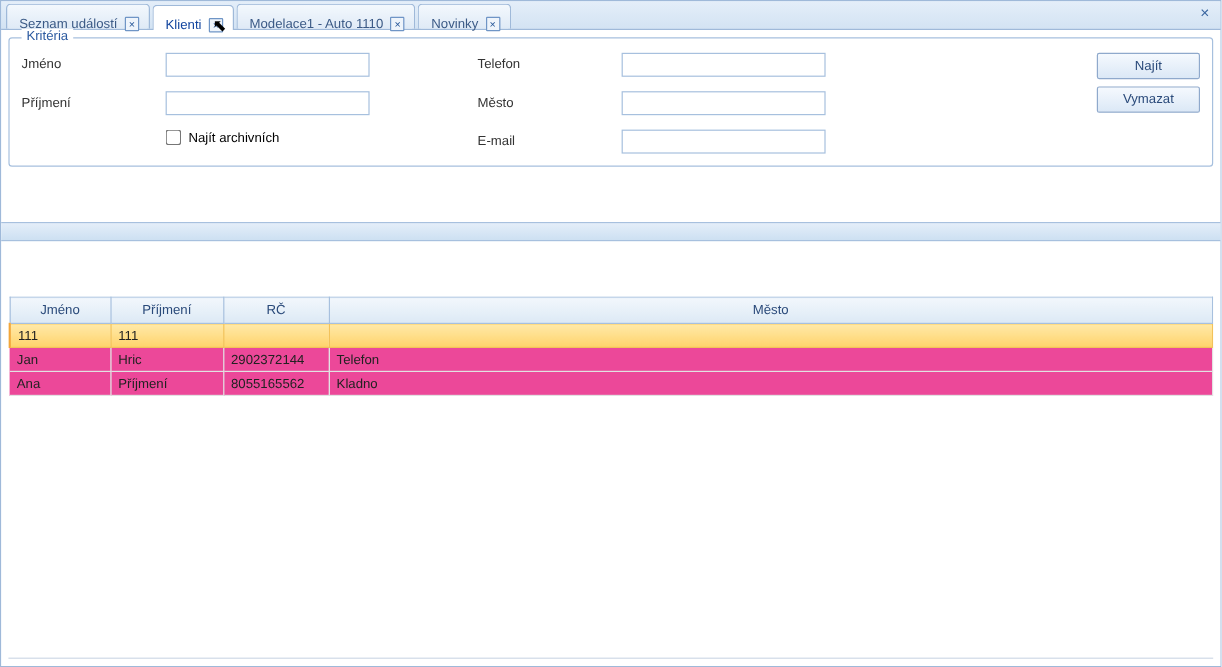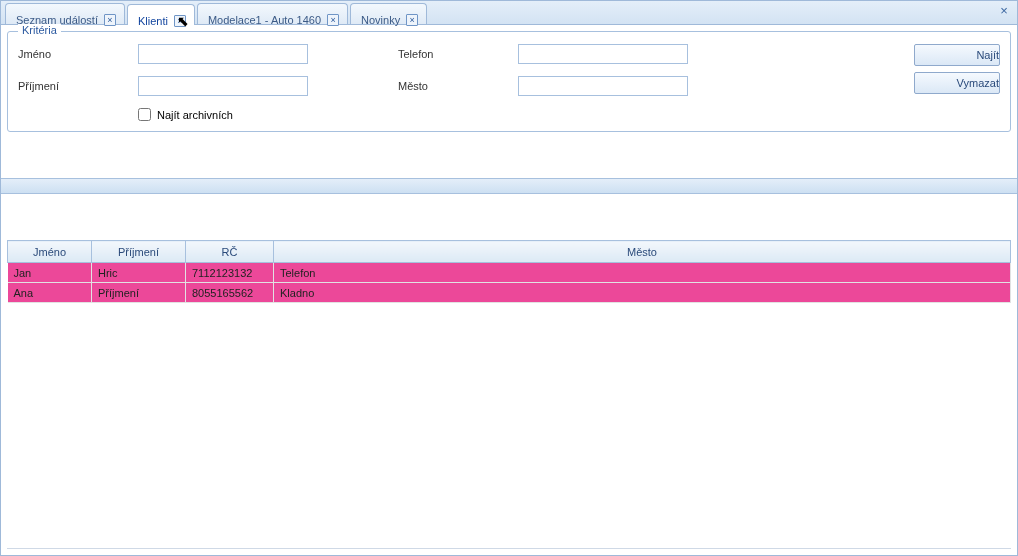--- a/index.html
+++ b/index.html
@@ -136,21 +136,20 @@
 }
 .btn {
   width: 86px;
   height: 22px;
   border: 1px solid #8fa9cc;
   border-radius: 2px;
   background: linear-gradient(#f5f9fe, #dbe8f6);
   color: #2a4a7a;
   font: inherit;
   cursor: pointer;
-  text-align: right;
 }
 
 .spacer-bar {
   height: 16px;
   background: linear-gradient(#e4eef9, #cde0f2);
   border: 1px solid #a7c0de;
   border-left: none; border-right: none;
   margin: 6px -6px 0 -6px;
 }
 
@@ -209,21 +208,21 @@
     <div id="tabs-mount" style="display: flex;">
         <div class="tab">
           <span>Seznam událostí</span>
           <span class="tab-close">×</span>
         </div>
         <div class="tab active">
           <span>Klienti</span>
           <span class="tab-close">×</span>
         </div>
         <div class="tab">
-          <span>Modelace1 - Auto 1460</span>
+          <span>Modelace1 - Auto 1110</span>
           <span class="tab-close">×</span>
         </div>
         <div class="tab">
           <span>Novinky</span>
           <span class="tab-close">×</span>
         </div>
       </div>
     <div class="global-close">×</div>
   </div>
 
@@ -245,20 +244,24 @@
             <span>Najít archivních</span>
           </div>
         </div>
         <div class="crit-col col2">
           <div class="crit-row">
             <div class="crit-label">Telefon</div>
             <input class="crit-input" value="" style="">
           </div>
           <div class="crit-row">
             <div class="crit-label">Město</div>
+            <input class="crit-input" value="" style="">
+          </div>
+          <div class="crit-row">
+            <div class="crit-label">E-mail</div>
             <input class="crit-input" value="" style="">
           </div>
         </div>
         <div class="crit-col col3">
           <button class="btn">Najít</button>
           <button class="btn">Vymazat</button>
         </div>
       </div>
     </div>
 
@@ -274,24 +277,30 @@
           </colgroup>
         <thead>
             <tr id="grid-head">
               <th>Jméno</th>
               <th>Příjmení</th>
               <th>RČ</th>
               <th>Město</th>
             </tr>
           </thead>
         <tbody id="grid-body">
+            <tr class="selected">
+              <td>111</td>
+              <td>111</td>
+              <td></td>
+              <td></td>
+            </tr>
             <tr>
               <td>Jan</td>
               <td>Hric</td>
-              <td>7112123132</td>
+              <td>2902372144</td>
               <td>Telefon</td>
             </tr>
             <tr>
               <td>Ana</td>
               <td>Příjmení</td>
               <td>8055165562</td>
               <td>Kladno</td>
             </tr>
           </tbody>
       </table>

